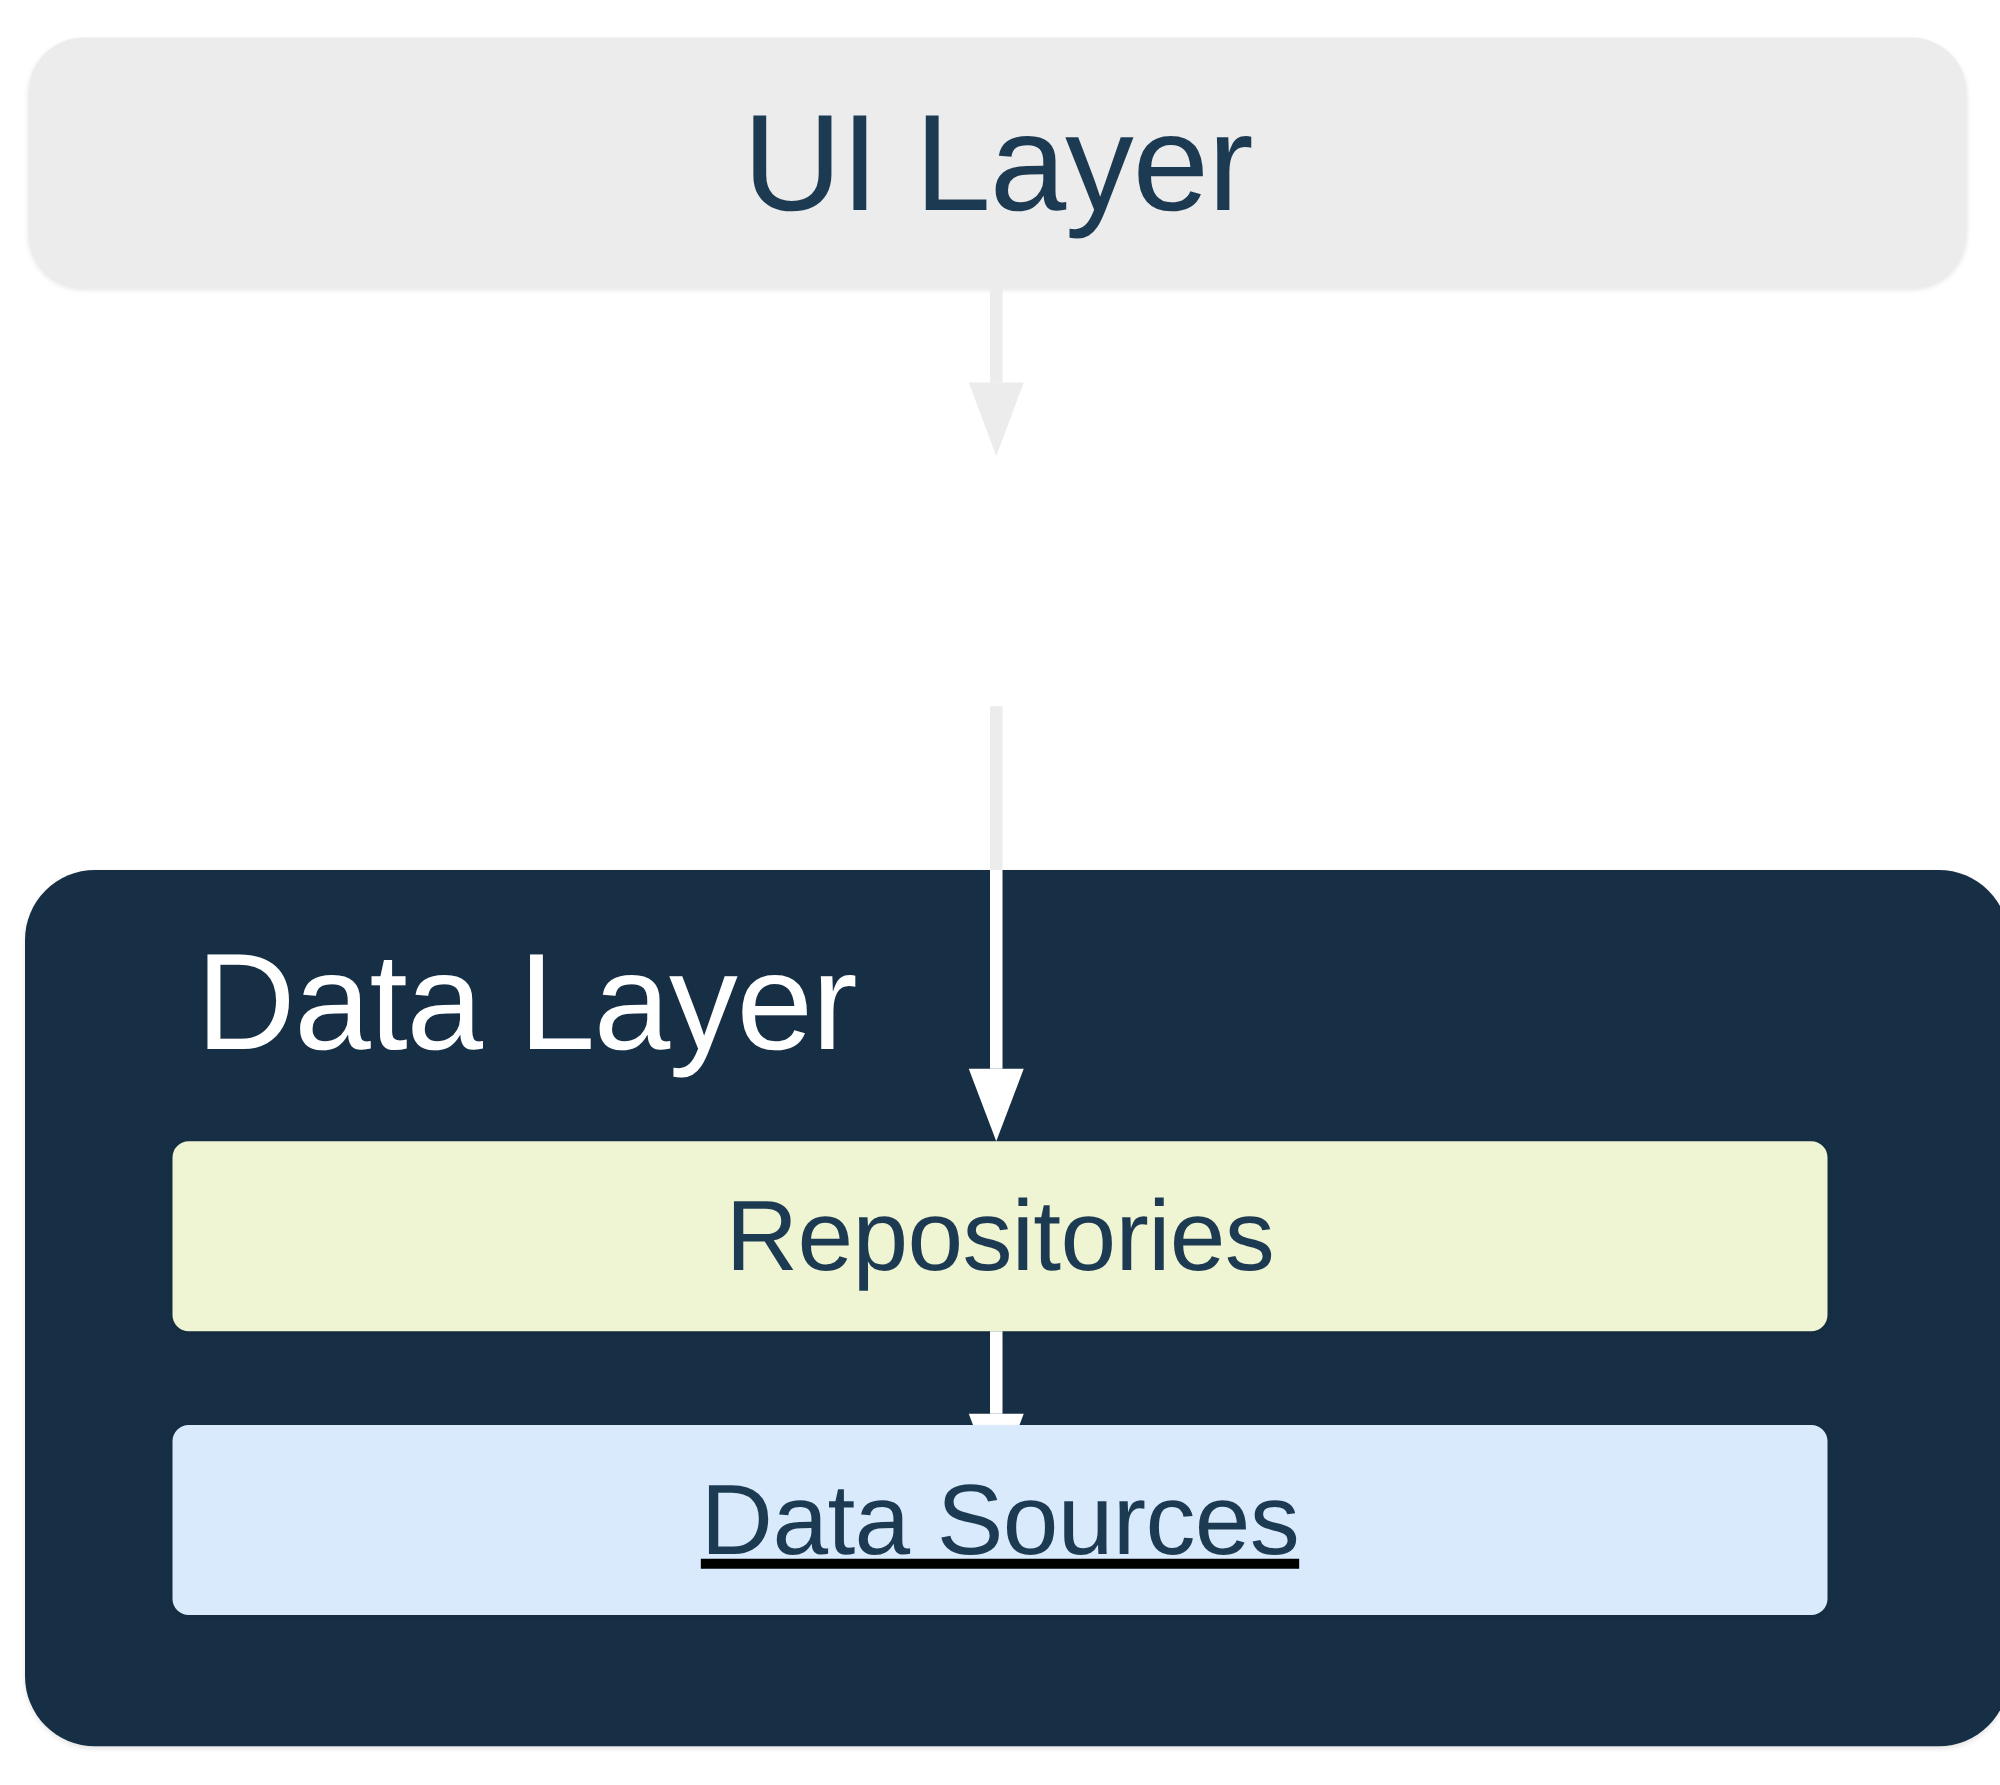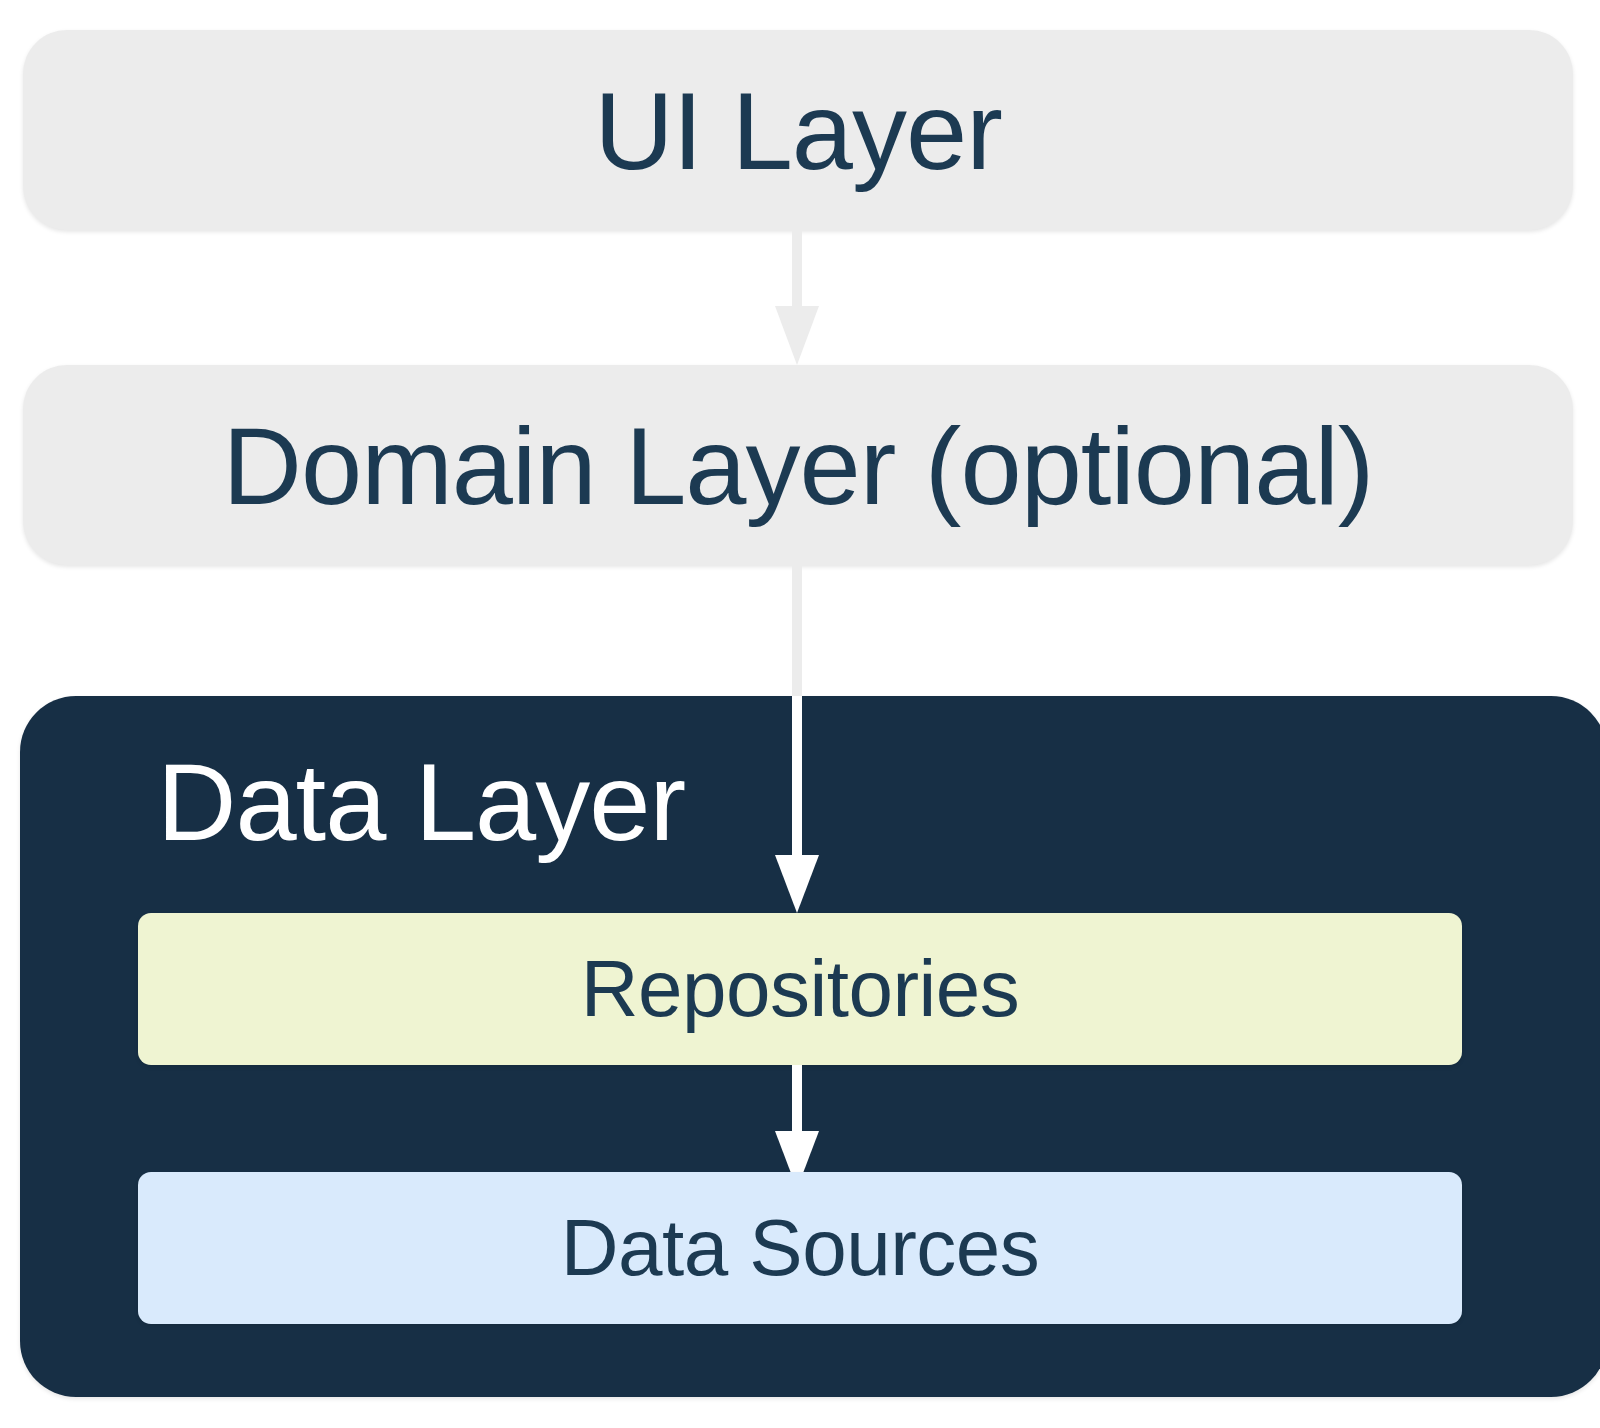--- a/index.html
+++ b/index.html
@@ -70,22 +70,23 @@
     left:138px;
     width:1324px;
     height:152px;
     border-radius:13px;
   }
   .box-repositories{
     top:913px;
     background:var(--repositories-green);
   }
   .box-data-sources{
-    top:1172px;
+    top:1140px;
     background:var(--data-sources-blue);
+    text-decoration:underline;
   }
   .label-md{
     color:var(--text-navy);
     font-size:80px;
     letter-spacing:-0.5px;
     white-space:nowrap;
   }
   .arrow-stem{
     position:absolute;
     left:792px;
@@ -121,23 +122,20 @@
 
   <div class="box gray-box box-ui">
     <span class="label-lg">UI Layer</span>
   </div>
 
   <div>
     <div class="arrow-stem stem-gray stem-ui-domain"></div>
     <div class="arrow-head head-gray head-ui-domain"></div>
   </div>
 
-  <div class="box gray-box box-domain">
-    <span class="label-lg">Domain Layer (optional)</span>
-  </div>
 
   <div class="box box-data-layer">
     <span class="data-layer-title">Data Layer</span>
   </div>
 
   <div>
     <div class="arrow-stem stem-gray stem-domain-repo-gray"></div>
     <div class="arrow-stem stem-white stem-domain-repo-white"></div>
     <div class="arrow-head head-white head-domain-repo"></div>
   </div>

